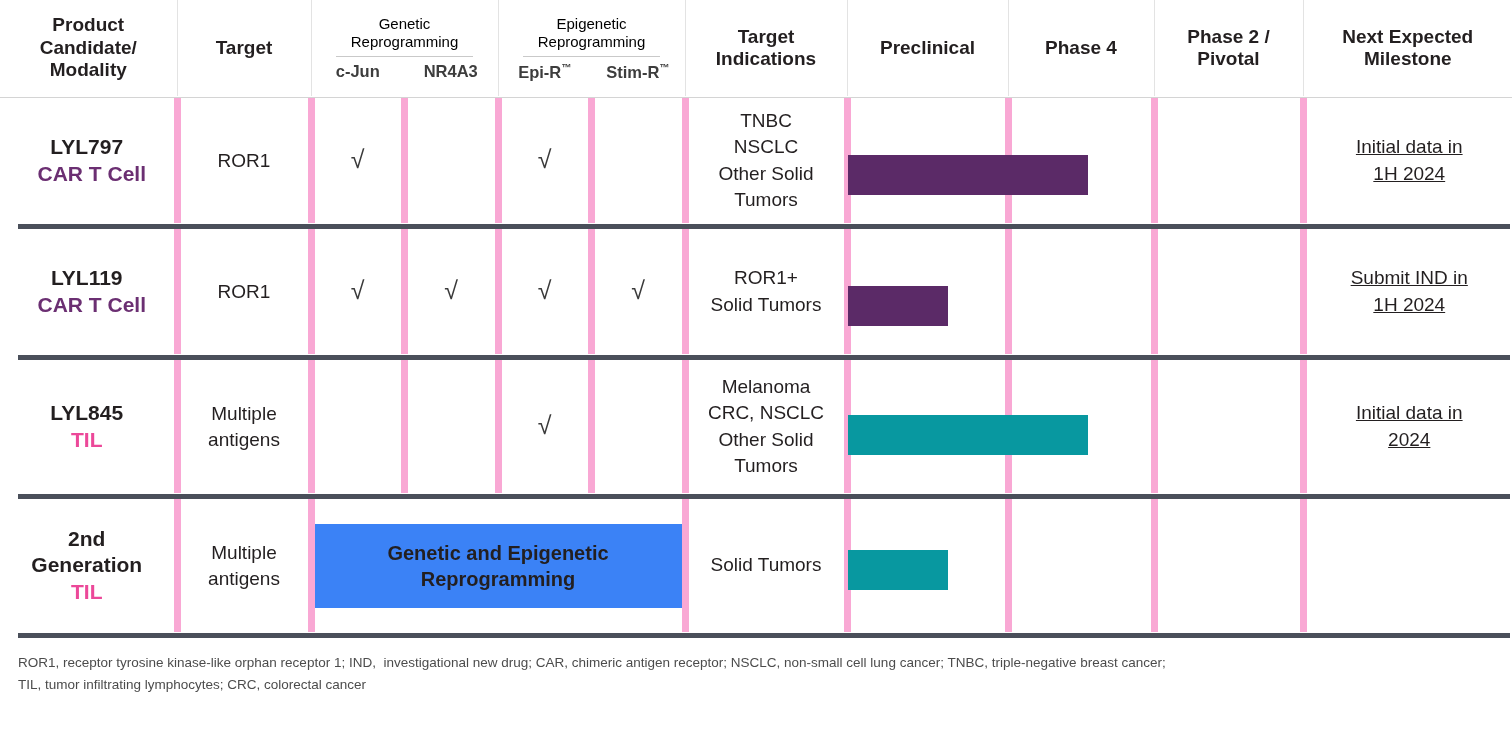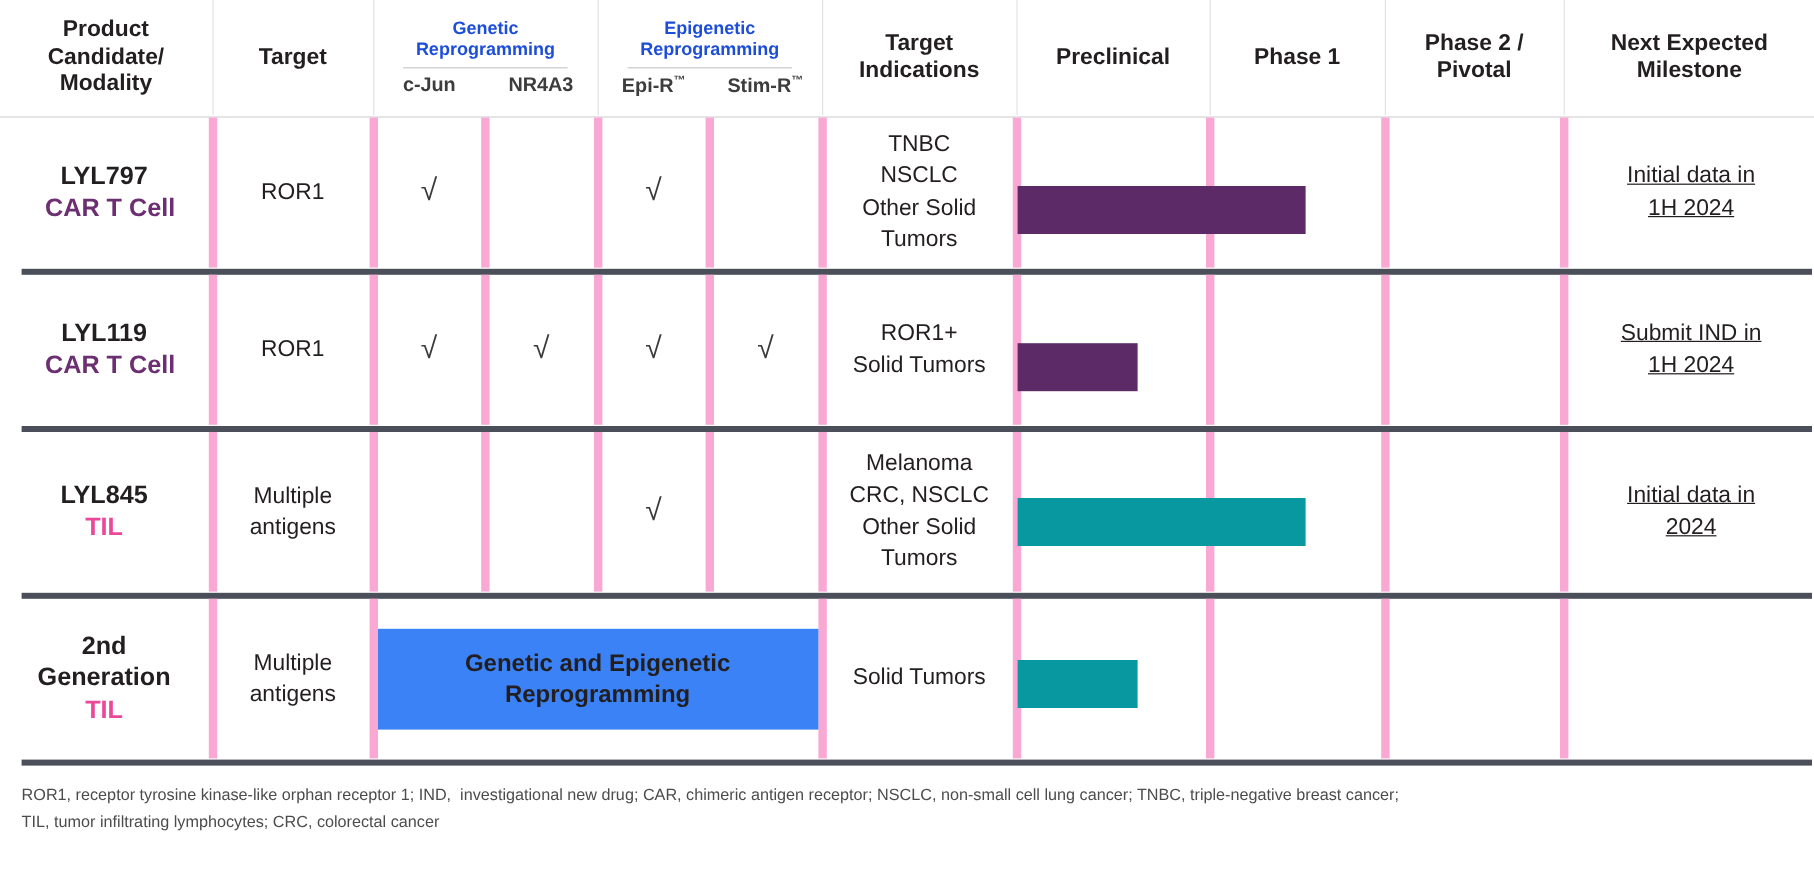--- a/index.html
+++ b/index.html
@@ -50,23 +50,23 @@
     line-height: 1.18;
     color: #231f20;
     padding: 0;
     border-right: 1px solid #e3e3e3;
   }
   thead th.last-col { border-right: none; }
   thead tr.head-main th { height: 96px; }
 
   .head-group {
     font-size: 15px;
-    font-weight: bold;
+    font-weight: normal;
     line-height: 1.2;
-    color: #1d4ed8;
+    color: #000000;
     padding-bottom: 2px;
   }
   .group-rule {
     height: 1px;
     background: #c9c9c9;
     margin: 3px auto 5px auto;
     width: 74%;
   }
   .subhead-row {
     display: flex;
@@ -245,21 +245,21 @@
             <span class="subhead stimr"><span>Stim-R</span><span class="tm">™</span></span>
           </div>
         </th>
 
         <th>
           <div>Target</div>
           <div>Indications</div>
         </th>
 
         <th>Preclinical</th>
-        <th>Phase 1</th>
+        <th>Phase 4</th>
 
         <th>
           <div>Phase 2 /</div>
           <div>Pivotal</div>
         </th>
 
         <th class="last-col">
           <div>Next Expected</div>
           <div>Milestone</div>
         </th>

